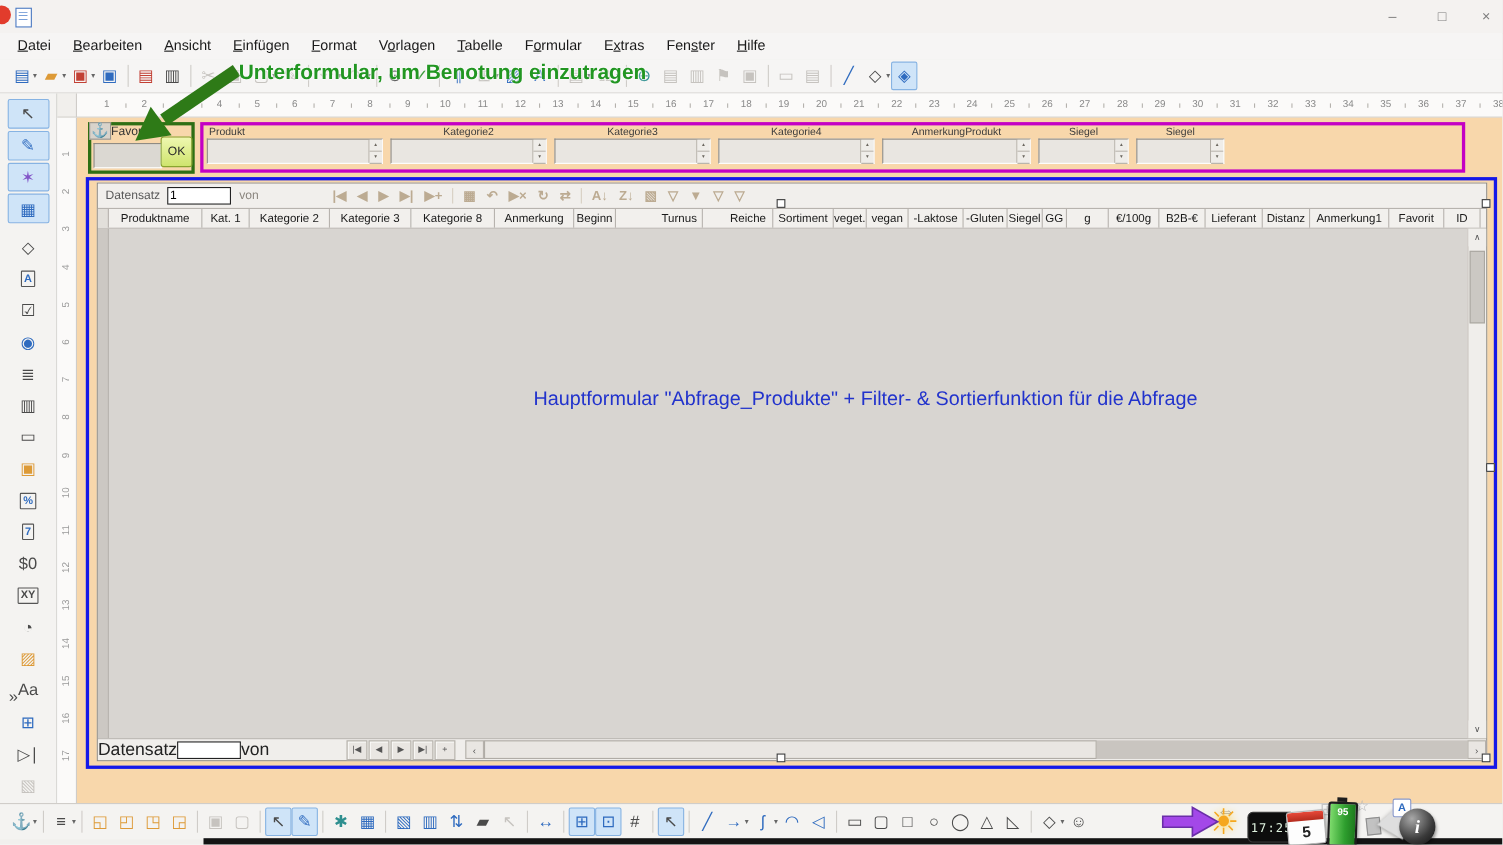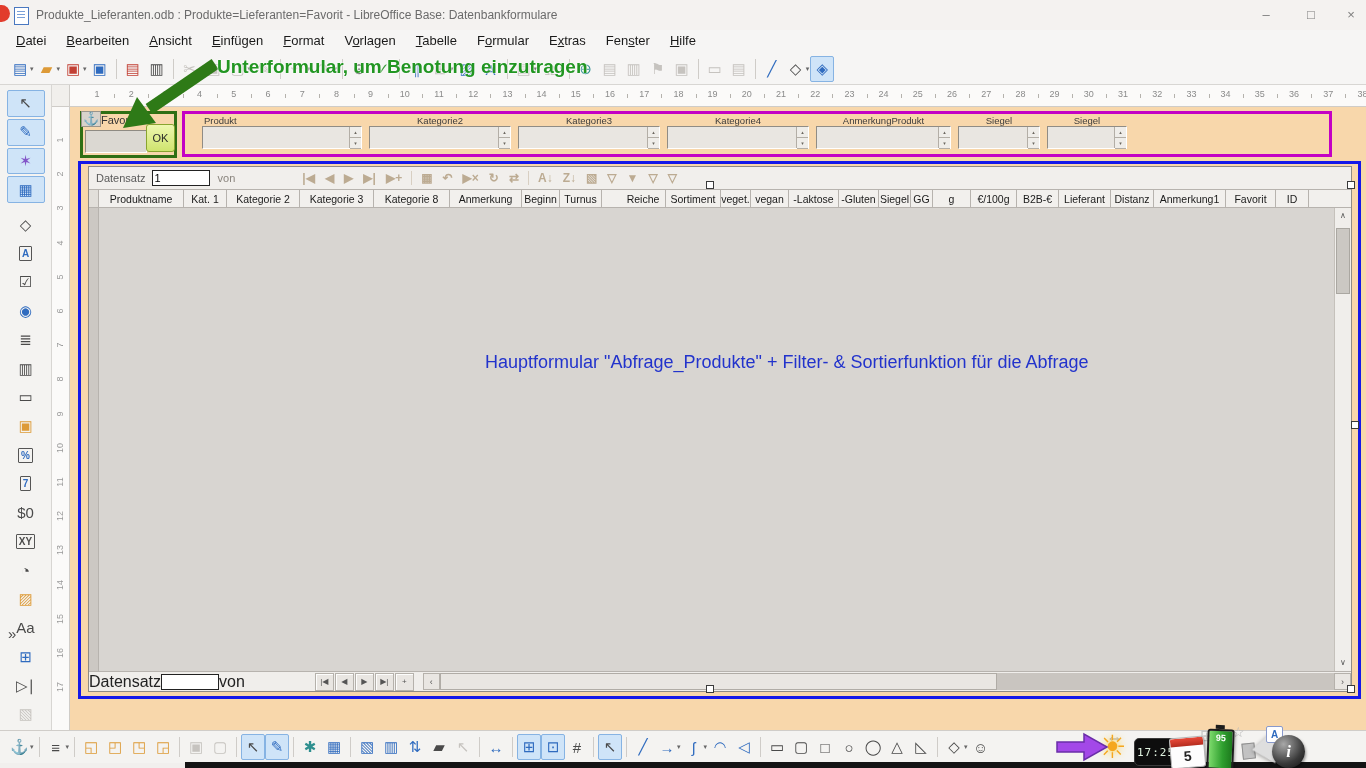--- a/index.html
+++ b/index.html
@@ -45,21 +45,21 @@
   #canvas{position:absolute;left:70px;top:107px;width:1296px;height:623px;background:#f8d7ab;}
   
   #favorit-box{position:absolute;left:10px;top:4px;width:97px;height:47px;border:3px solid #2f6f14;box-sizing:border-box;}
   #fav-anchor{position:absolute;left:-2px;top:-3px;font-size:13px;color:#5f5b54;background:#d8d3cb;border:1px solid #9a958c;line-height:14px;padding:0 1px;}
   #fav-label{position:absolute;left:18px;top:0px;font-size:11px;color:#333;}
   #fav-input{position:absolute;left:2px;top:16px;width:56px;height:19px;background:#dbd8d2;border:1px solid #8f8b83;border-bottom-color:#fff;border-right-color:#fff;}
   #ok-btn{position:absolute;left:63px;top:10px;width:27px;height:26px;background:linear-gradient(#eef7b0,#cfe46e);
     border:1px solid #89a42f;border-radius:3px;font-size:11px;color:#2a2a2a;text-align:center;line-height:26px;}
   
   #subform-box{position:absolute;left:112px;top:4px;width:1150px;height:46px;border:3px solid #c400c4;box-sizing:border-box;
-    display:flex;align-items:flex-start;padding:1px 0 0 17px;}
+    display:flex;align-items:flex-start;padding:1px 0 0 3px;}
   .fgroup{margin-right:7px;flex:none;}
   .flabel{font-size:9.5px;color:#3b3b3b;height:11px;text-align:center;white-space:nowrap;}
   .flabel.left{text-align:left;padding-left:2px;}
   .fbox{position:relative;height:23px;background:#e9e6e1;border:1px solid #908c85;border-bottom-color:#fff;border-right-color:#fff;box-sizing:border-box;}
   .fspin{position:absolute;right:0;top:0;width:11px;height:100%;border-left:1px solid #b3aea6;display:flex;flex-direction:column;}
   .fspin span{flex:1;background:#efede9;border-bottom:1px solid #b3aea6;font-size:5px;color:#6b675f;text-align:center;line-height:10px;}
   
   #main-box{position:absolute;left:8px;top:54px;width:1283px;height:538px;border:3px solid #1518e8;box-sizing:border-box;}
   #table-ctl{position:absolute;left:7px;top:2px;width:1264px;height:526px;background:#f1efec;border:1px solid #8f8b85;box-sizing:border-box;
     display:flex;flex-direction:column;}
@@ -126,21 +126,20 @@
     display:flex;align-items:center;justify-content:center;box-shadow:1px 2px 3px rgba(0,0,0,.4);}
 </style>
 </head>
 <body>
 
 <div id="screen">
 
   <div id="titlebar">
     <div id="red-dot"></div>
     <div id="app-icon"></div>
-    <div id="title-text">Produkte_Lieferanten.odb : Produkte=Lieferanten=Favorit - LibreOffice Base: Datenbankformulare</div>
     <div class="winbtn" style="right:85px">–</div>
     <div class="winbtn" style="right:40px">□</div>
     <div class="winbtn" style="right:0px">×</div>
   </div>
 
   <div id="menubar"><span class="mitem"><u>D</u>atei</span><span class="mitem"><u>B</u>earbeiten</span><span class="mitem"><u>A</u>nsicht</span><span class="mitem"><u>E</u>infügen</span><span class="mitem"><u>F</u>ormat</span><span class="mitem">V<u>o</u>rlagen</span><span class="mitem"><u>T</u>abelle</span><span class="mitem">F<u>o</u>rmular</span><span class="mitem">E<u>x</u>tras</span><span class="mitem">Fen<u>s</u>ter</span><span class="mitem"><u>H</u>ilfe</span></div>
 
   <div id="toolbar-top">
       <span class="icon c-blue">▤</span>
       <span class="caret">▾</span>
@@ -430,21 +429,21 @@
         </div>
         <div id="header-row">
           <div class="stub"></div>
         <div class="hcell" style="width: 85px;">Produktname</div>
             <div class="hcell" style="width: 43px;">Kat. 1</div>
             <div class="hcell" style="width: 73px;">Kategorie 2</div>
             <div class="hcell" style="width: 74px;">Kategorie 3</div>
             <div class="hcell" style="width: 76px;">Kategorie 8</div>
             <div class="hcell" style="width: 72px;">Anmerkung</div>
             <div class="hcell" style="width: 38px;">Beginn</div>
-            <div class="hcell" style="width: 42px;">Turnus</div>
+            <div class="hcell" style="width: 42px; margin-left: 37px;">Turnus</div>
             <div class="hcell" style="width: 45px; margin-left: 19px;">Reiche</div>
             <div class="hcell" style="width: 55px;">Sortiment</div>
             <div class="hcell" style="width: 30px;">veget.</div>
             <div class="hcell" style="width: 38px;">vegan</div>
             <div class="hcell" style="width: 50px;">-Laktose</div>
             <div class="hcell" style="width: 40px;">-Gluten</div>
             <div class="hcell" style="width: 32px;">Siegel</div>
             <div class="hcell" style="width: 22px;">GG</div>
             <div class="hcell" style="width: 38px;">g</div>
             <div class="hcell" style="width: 46px;">€/100g</div>

